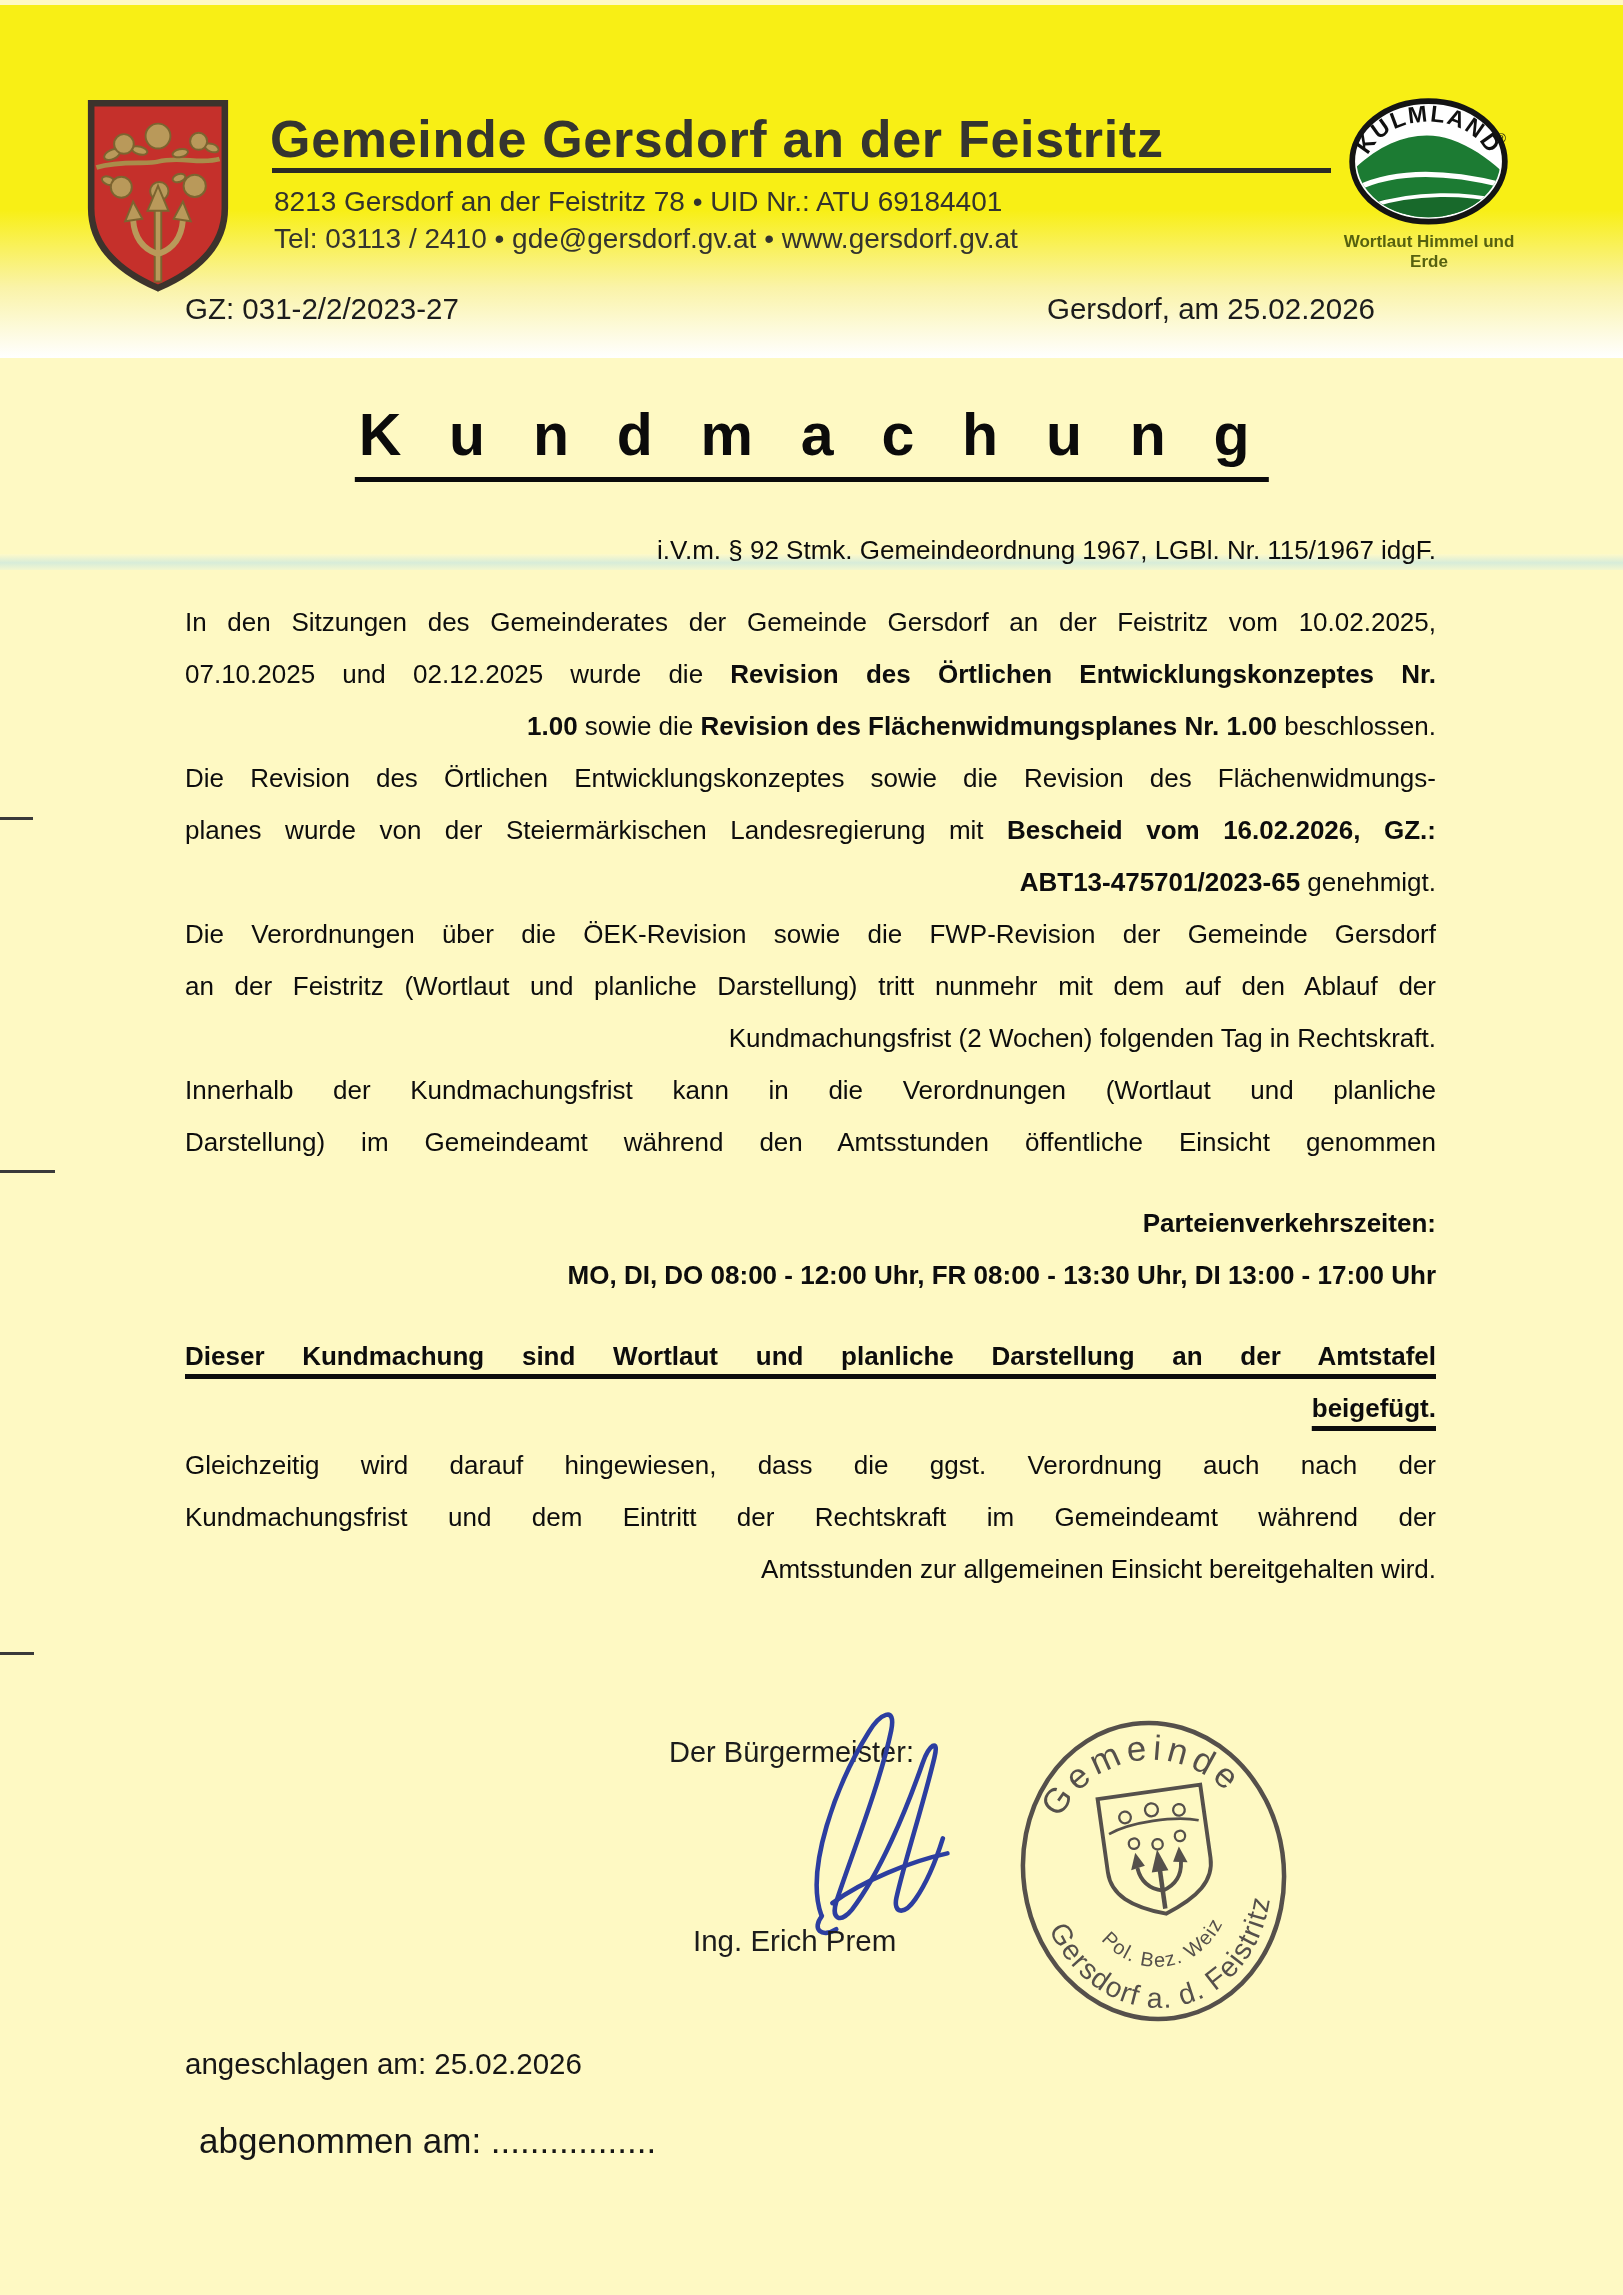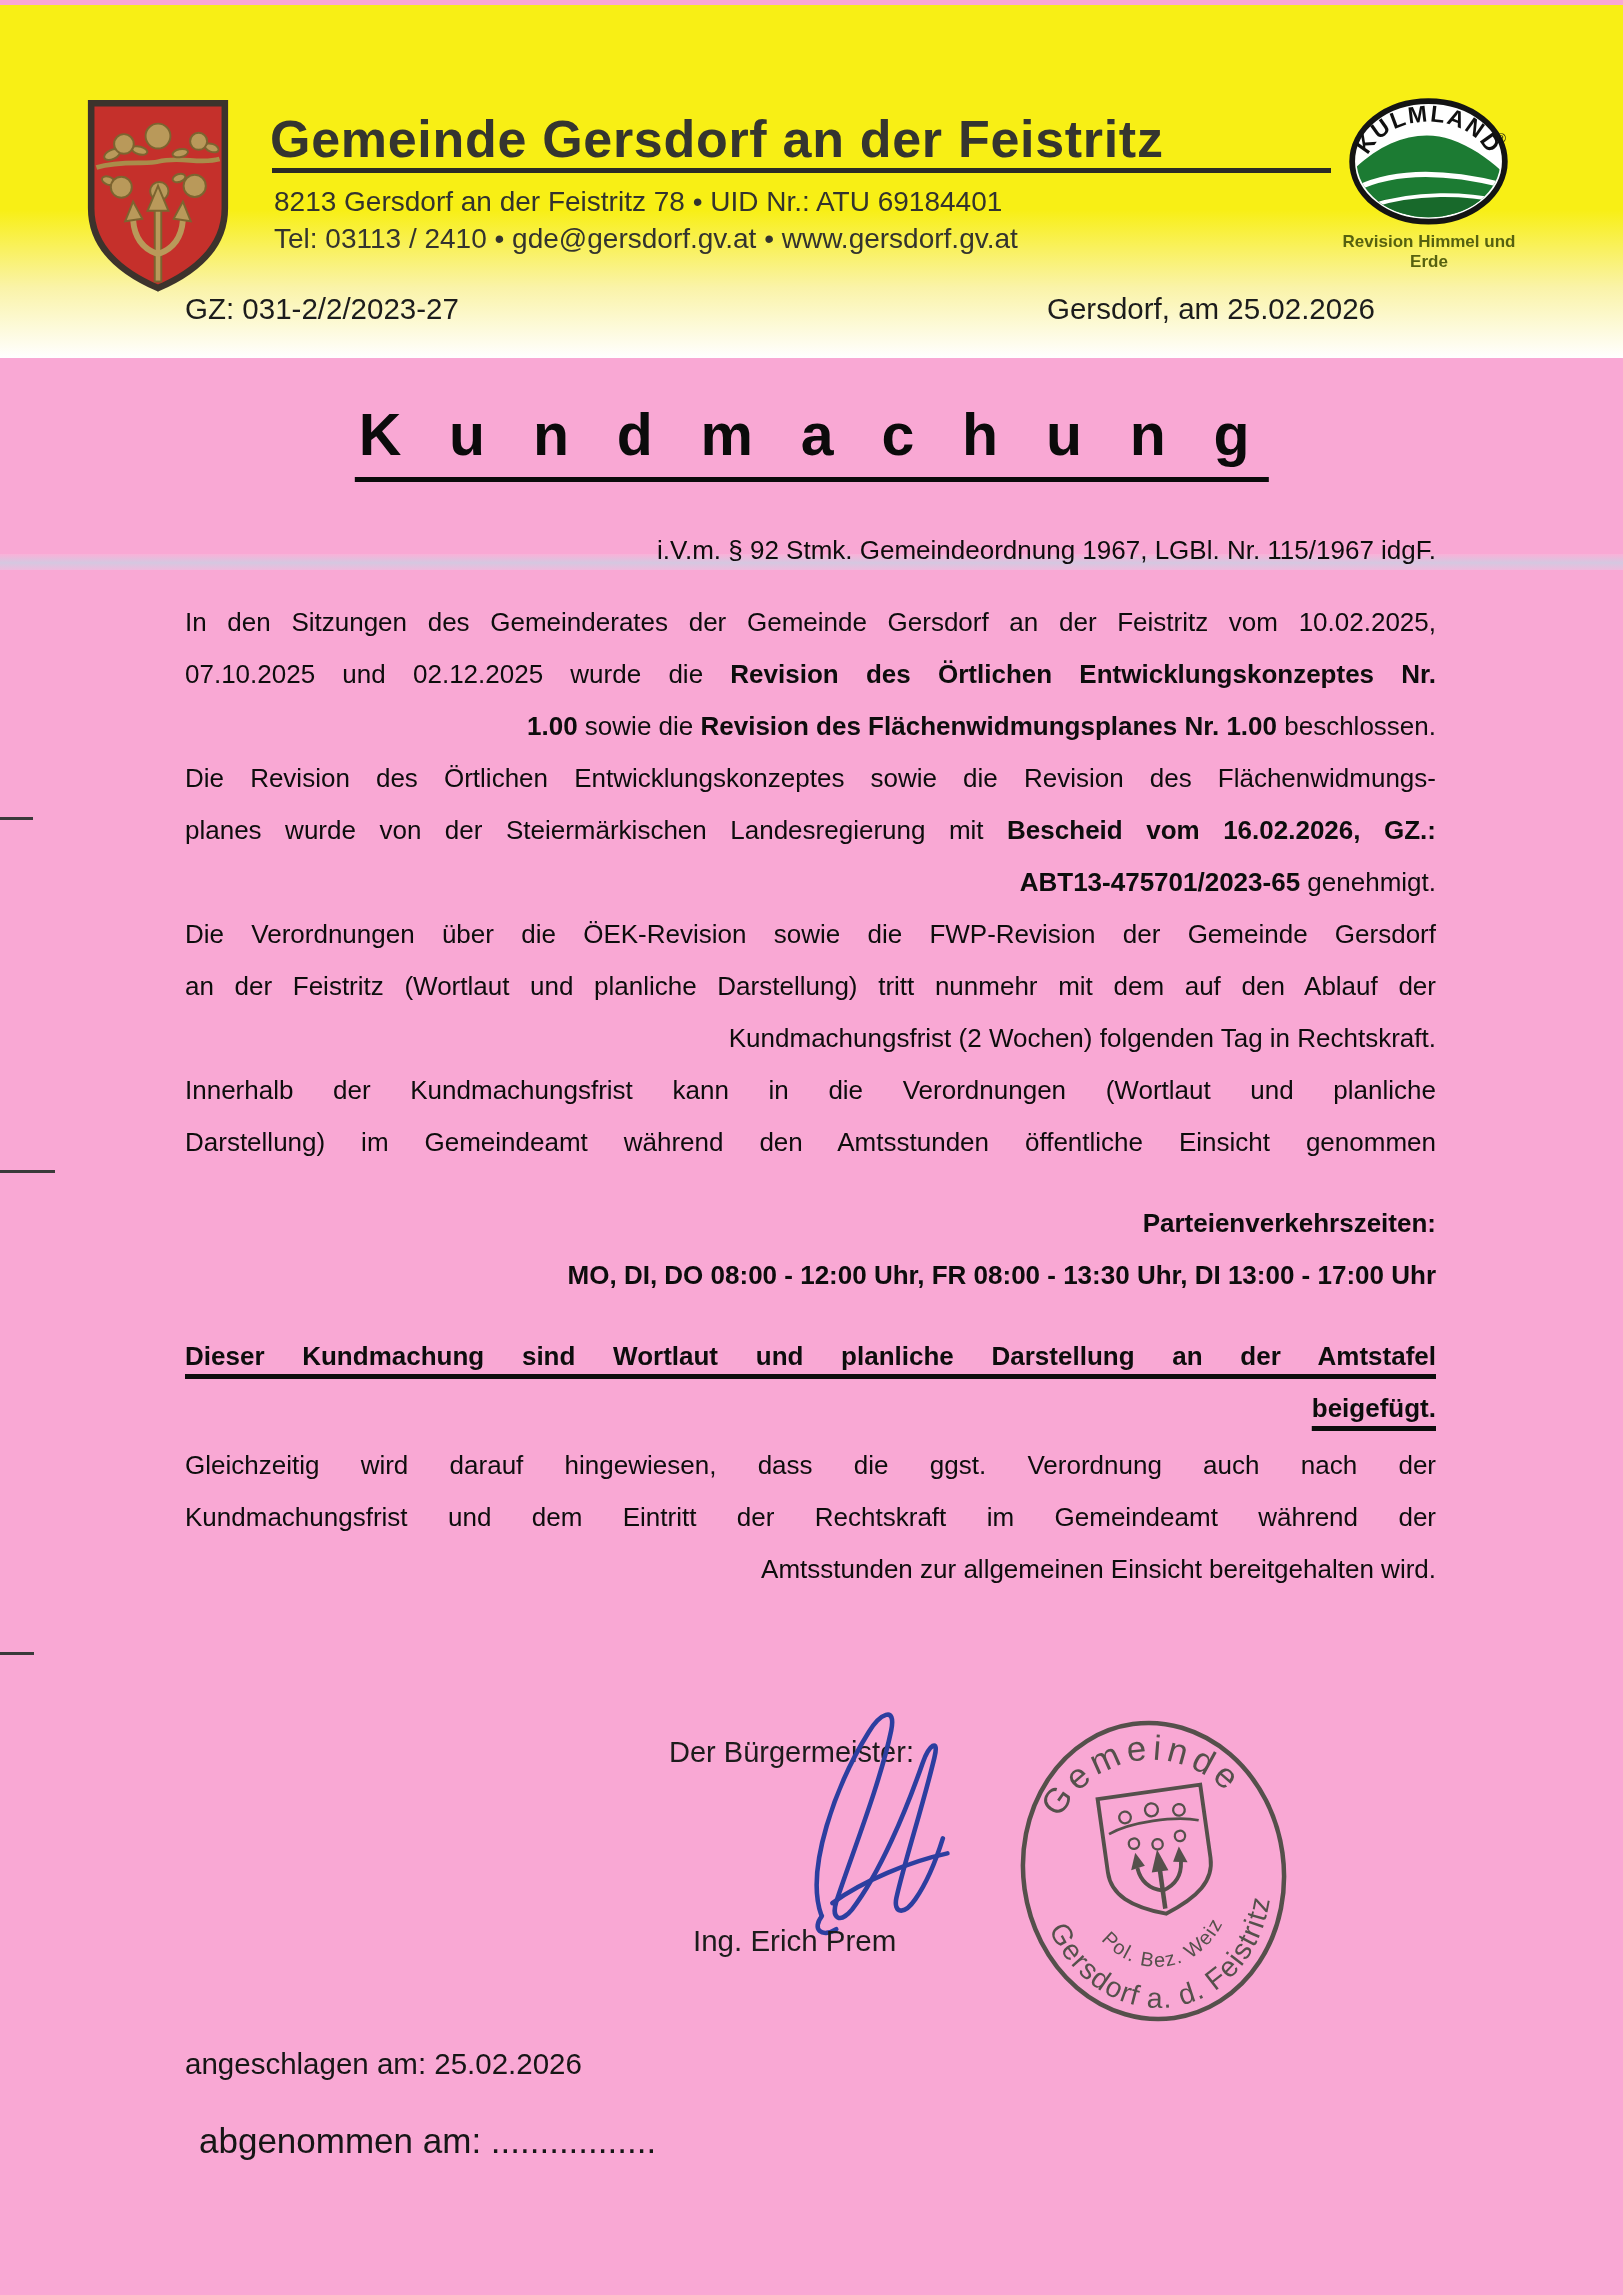--- a/index.html
+++ b/index.html
@@ -3,21 +3,21 @@
 <meta charset="utf-8">
 <style>
   :root{
     --yellow:#f8ef15; --shield_red:#c5302b; --shield_gold:#b9995a;
     --logo_green:#1c7b33; --tagline_olive:#56610f; --signature_blue:#2c3ea0;
     --stamp_gray:#55504b; --ink:#0d0d0d;
   }
   *{margin:0;padding:0;box-sizing:border-box;}
   html,body{background:#888;}
   .page{
-    position:relative;width:1624px;height:2295px;background:#f9a8d4;
+    position:relative;width:1624px;height:2295px;background:#fef9c3;
     font-family:"Liberation Sans",sans-serif;color:var(--ink);overflow:hidden;margin:0 auto;
   }
   .yellow-band{
     position:absolute;left:0;top:5.2px;width:100%;height:353px;
     background:linear-gradient(180deg,var(--yellow) 0%,var(--yellow) 58%,#faf3a8 80%,#ffffff 100%);
   }
   .scan-band{
     position:absolute;left:0;top:554px;width:100%;height:15.7px;
     background:linear-gradient(180deg,rgba(255,255,255,.1),rgba(183,226,235,.55) 55%,rgba(210,240,245,.25));
   }
@@ -103,21 +103,21 @@
       <path d="M6 122 C55 70 115 50 165 68 C200 80 228 102 252 124 L252 200 L6 200 Z" fill="var(--logo_green)"></path>
       <path d="M10 148 C70 116 150 114 250 140" stroke="#ffffff" stroke-width="8" fill="none"></path>
       <path d="M8 174 C80 150 170 152 252 170 L252 206 L8 206 Z" fill="#18692b"></path>
       <path d="M38 172 C110 148 190 152 246 164" stroke="#ffffff" stroke-width="6" fill="none"></path>
     </g>
     <text font-family="Liberation Sans, sans-serif" font-size="36" font-weight="700" letter-spacing="3" fill="#101010">
       <textPath href="#kl-arc" startOffset="50%" text-anchor="middle">KULMLAND</textPath>
     </text>
     <text x="236" y="74" font-family="Liberation Sans, sans-serif" font-size="20" fill="#101010">®</text>
   </svg>
-  <div class="tagline">Revision Himmel und Erde</div>
+  <div class="tagline">Wortlaut Himmel und Erde</div>
 
   <div class="gz">GZ: 031-2/2/2023-27</div>
   <div class="place-date">Gersdorf, am 25.02.2026</div>
 
   <div class="doc-title">K u n d m a c h u n g</div>
 
   <div class="scan-band"></div>
   <div class="edge-dash" style="top:817px;width:33px;"></div>
   <div class="edge-dash" style="top:1170px;width:55px;"></div>
   <div class="edge-dash" style="top:1652px;width:34px;"></div>

